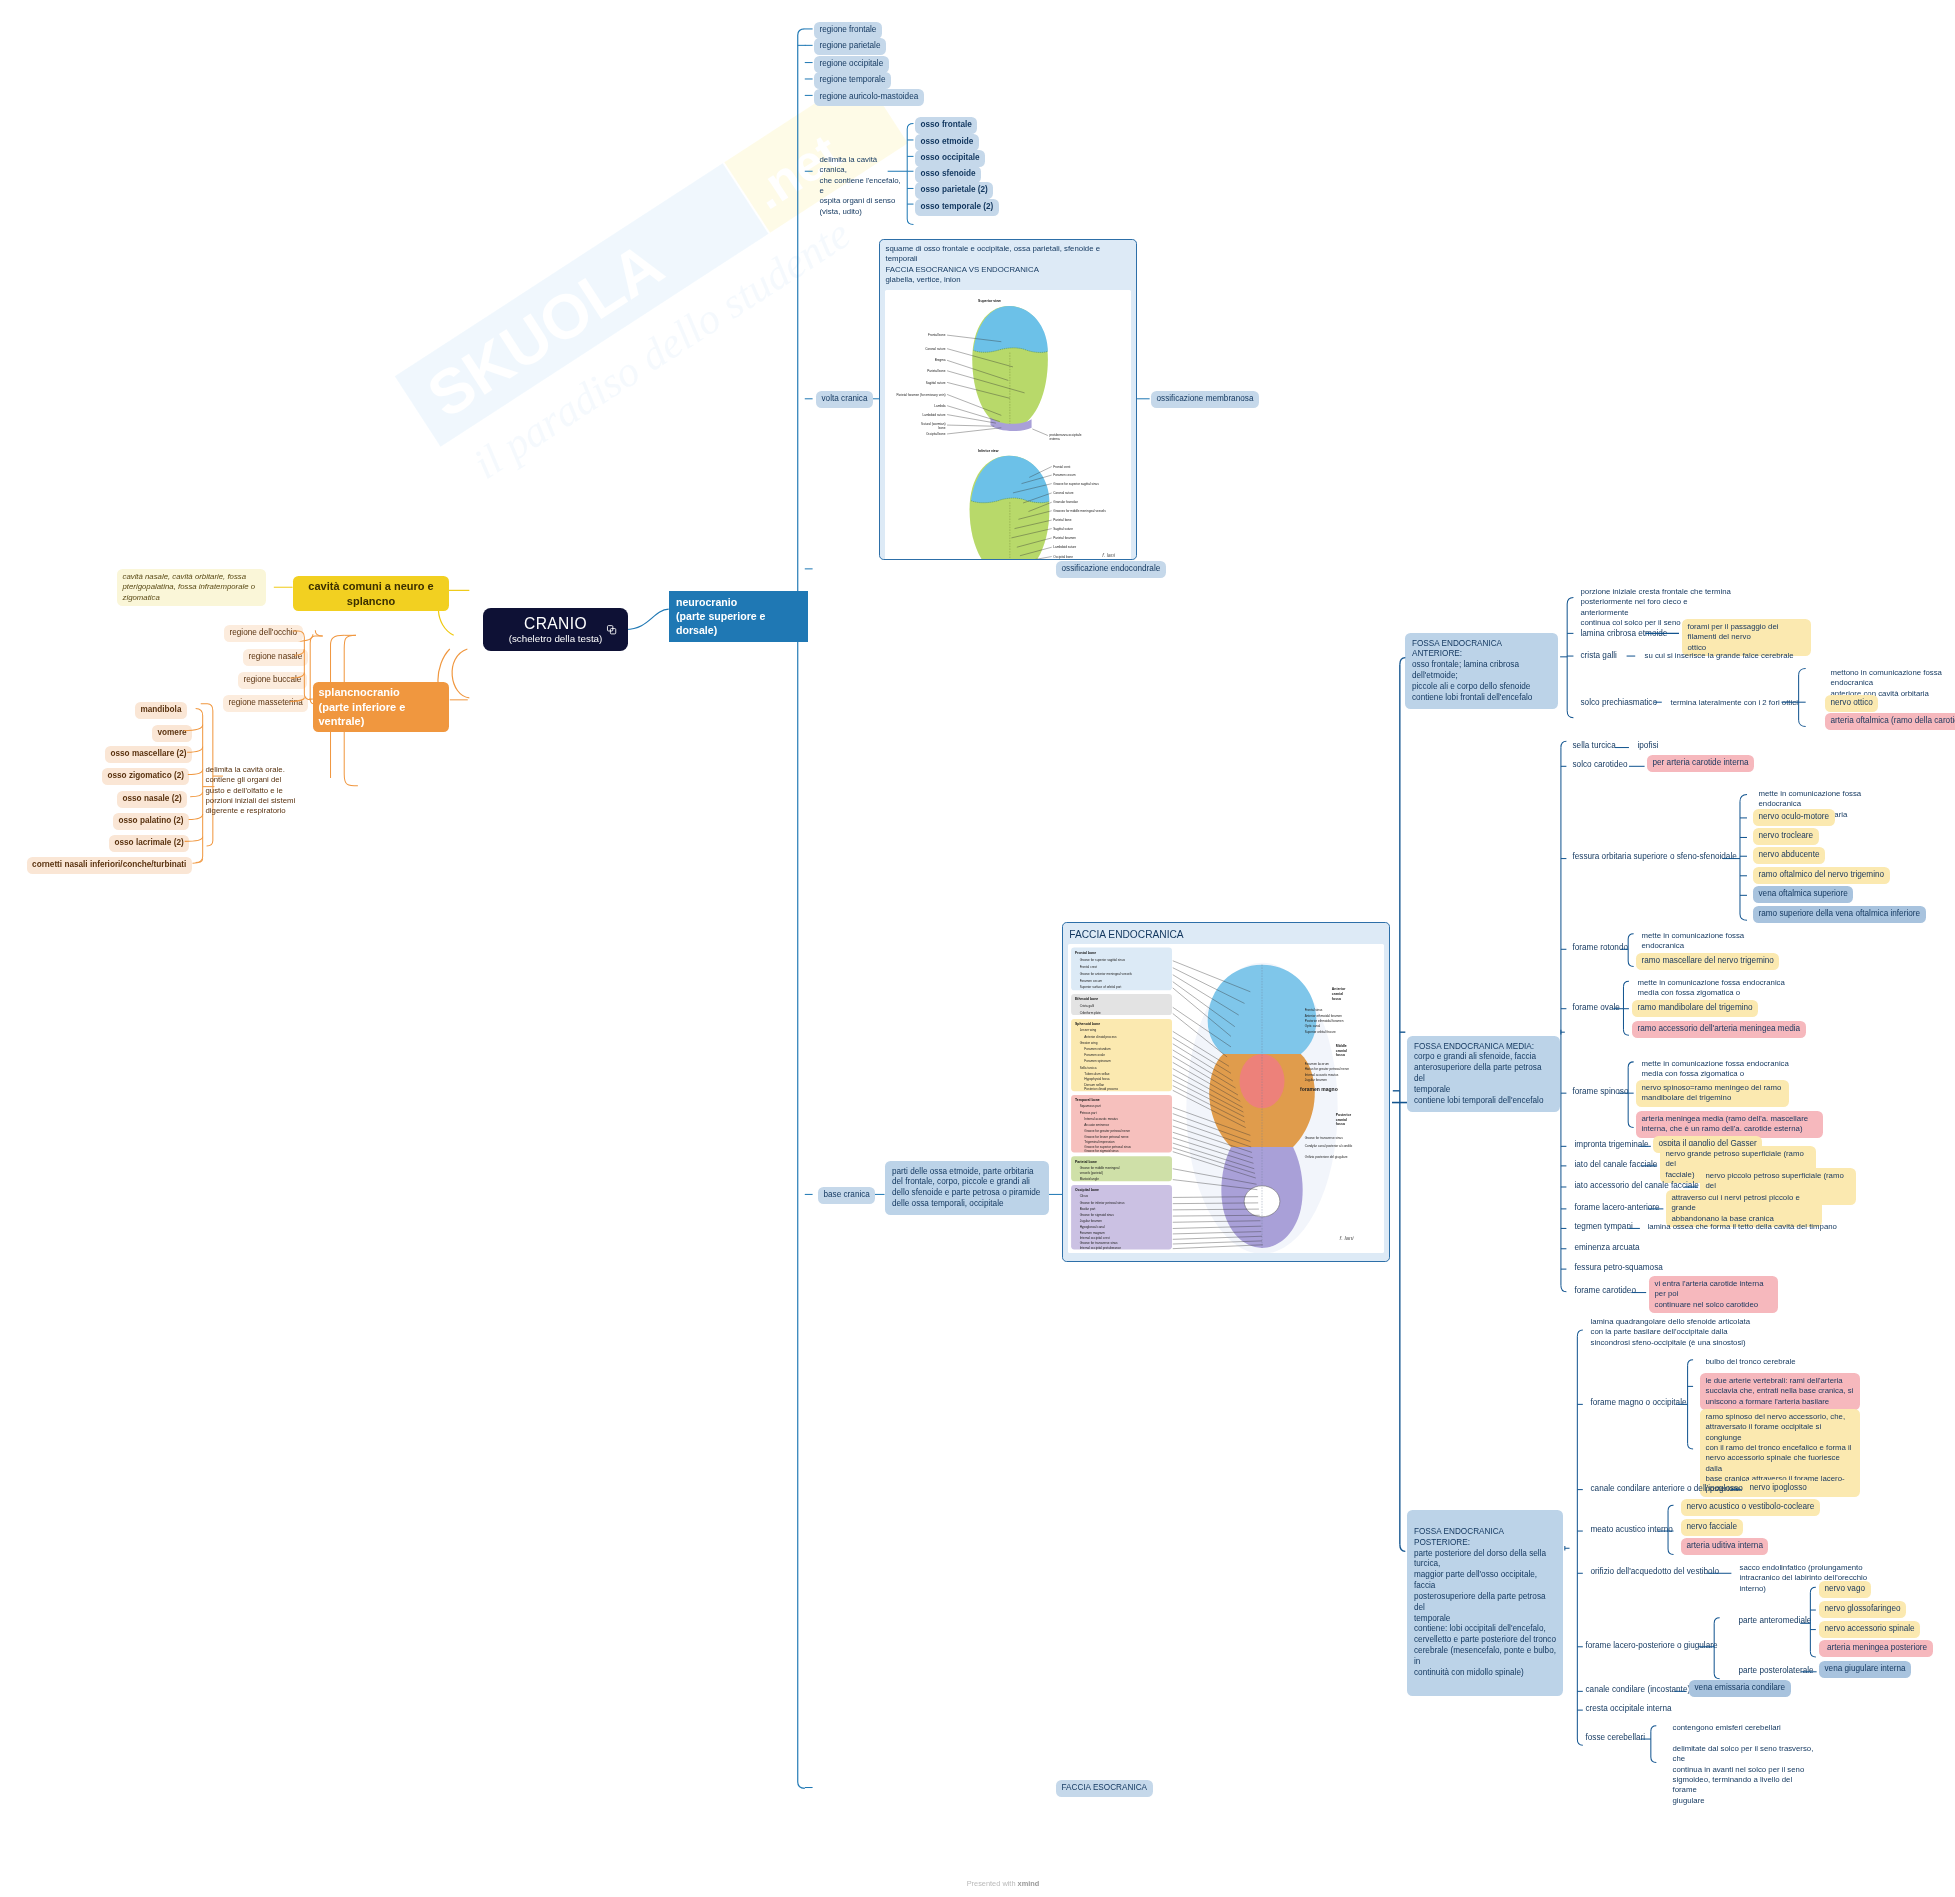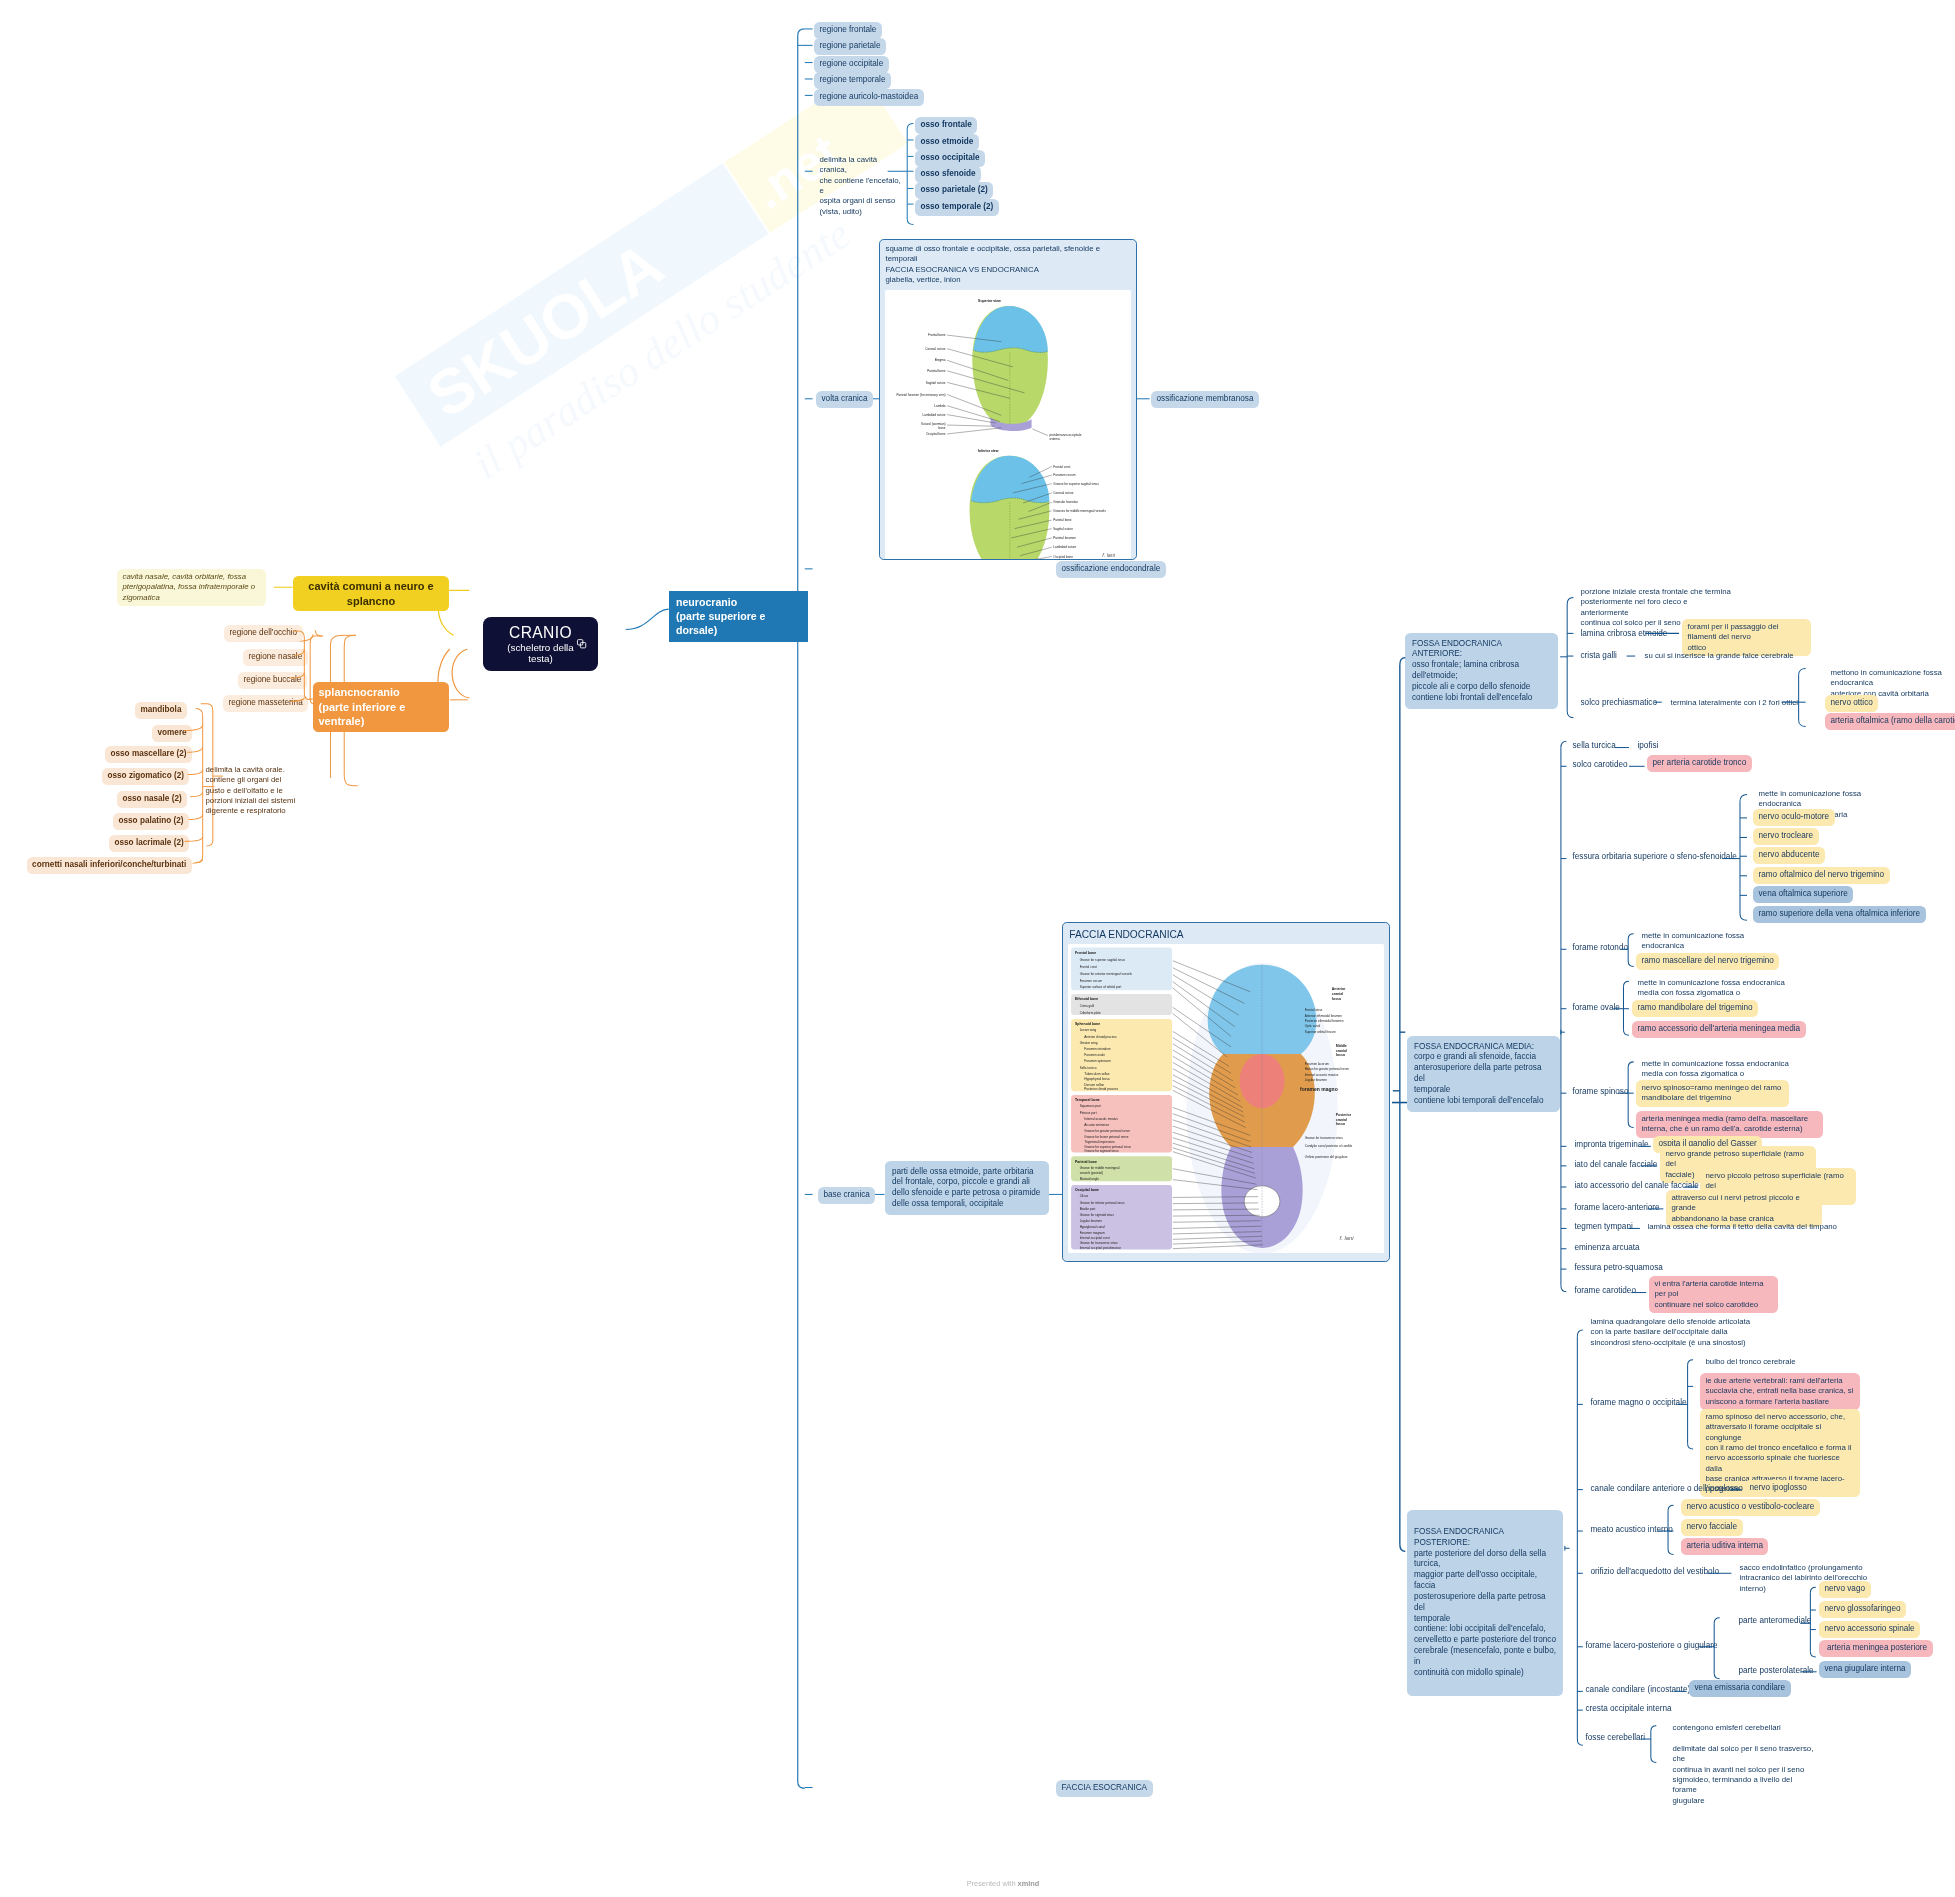--- a/index.html
+++ b/index.html
@@ -164,21 +164,21 @@
       <path d="M2230 3055 L2262 3055"></path>
       <path d="M2680 3055 L2718 3055"></path>
     </g>
 
     <g stroke="#12548f" stroke-width="4" fill="none">
       <path d="M3560 2820 L3600 2820"></path>
       <path d="M3600 2820 L3600 2820"></path>
     </g>
   </svg>
 
-  <div class="central" style="left:483px; top:608px; width:115px;margin-top:9px;">
+  <div class="central" style="left:483px; top:608px; width:145px;">
     <div class="title">CRANIO</div>
     <div class="sub">(scheletro della testa)</div>
     <svg class="copy-icon" width="11.7" height="11.7" viewBox="0 0 24 24" fill="none" stroke="#ffffff" stroke-width="1.8">
       <rect x="3" y="3" width="11" height="11" rx="2"></rect>
       <rect x="9" y="9" width="11" height="11" rx="2"></rect>
     </svg>
   </div>
 
   <div class="node n-gold" style="left:293px; top:576px; width:156px; text-align:center;">cavità comuni a neuro e splancno</div>
   <div class="node n-creamnote" style="left:117px; top:569px; width:149px; font-size:7.8px;">cavità nasale, cavità orbitarie, fossa pterigopalatina, fossa infratemporale o zigomatica</div>
@@ -537,21 +537,21 @@
   <div class="node n-bluebox" style="left:1407px; top:1005px; width:153px; font-size:8.2px; padding:5.5px 7px;margin-top:31px;">FOSSA ENDOCRANICA MEDIA:
 corpo e grandi ali sfenoide, faccia
 anterosuperiore della parte petrosa del
 temporale
 contiene lobi temporali dell'encefalo</div>
 
   <div class="node n-plain" style="left:1567px; top:738px;">sella turcica</div>
   <div class="node n-plain" style="left:1632px; top:738px;">ipofisi</div>
 
   <div class="node n-plain" style="left:1567px; top:757px;">solco carotideo</div>
-  <div class="node n-pink" style="left:1647px; top:755px;">per arteria carotide tronco</div>
+  <div class="node n-pink" style="left:1647px; top:755px;">per arteria carotide interna</div>
 
   <div class="node n-plain" style="left:1567px; top:849px;">fessura orbitaria superiore o sfeno-sfenoidale</div>
   <div class="node n-plain" style="left:1753px; top:786px; width:153px; font-size:7.8px;">mette in comunicazione fossa endocranica
 media con cavità orbitaria</div>
   <div class="node n-yellow" style="left:1753px; top:809px;">nervo oculo-motore</div>
   <div class="node n-yellow" style="left:1753px; top:828px;">nervo trocleare</div>
   <div class="node n-yellow" style="left:1753px; top:847px;">nervo abducente</div>
   <div class="node n-yellow" style="left:1753px; top:867px;">ramo oftalmico del nervo trigemino</div>
   <div class="node n-bluepill" style="left:1753px; top:886px;">vena oftalmica superiore</div>
   <div class="node n-bluepill" style="left:1753px; top:906px;">ramo superiore della vena oftalmica inferiore</div>

